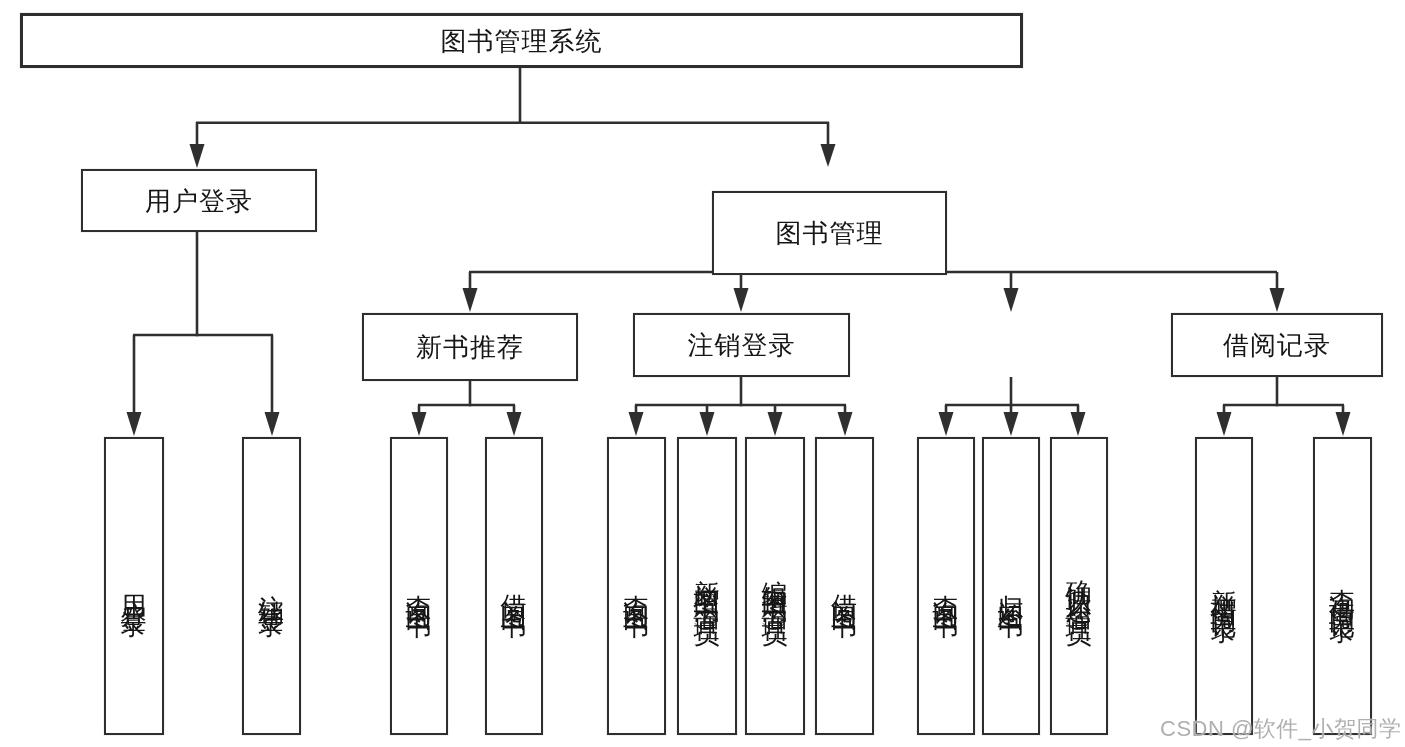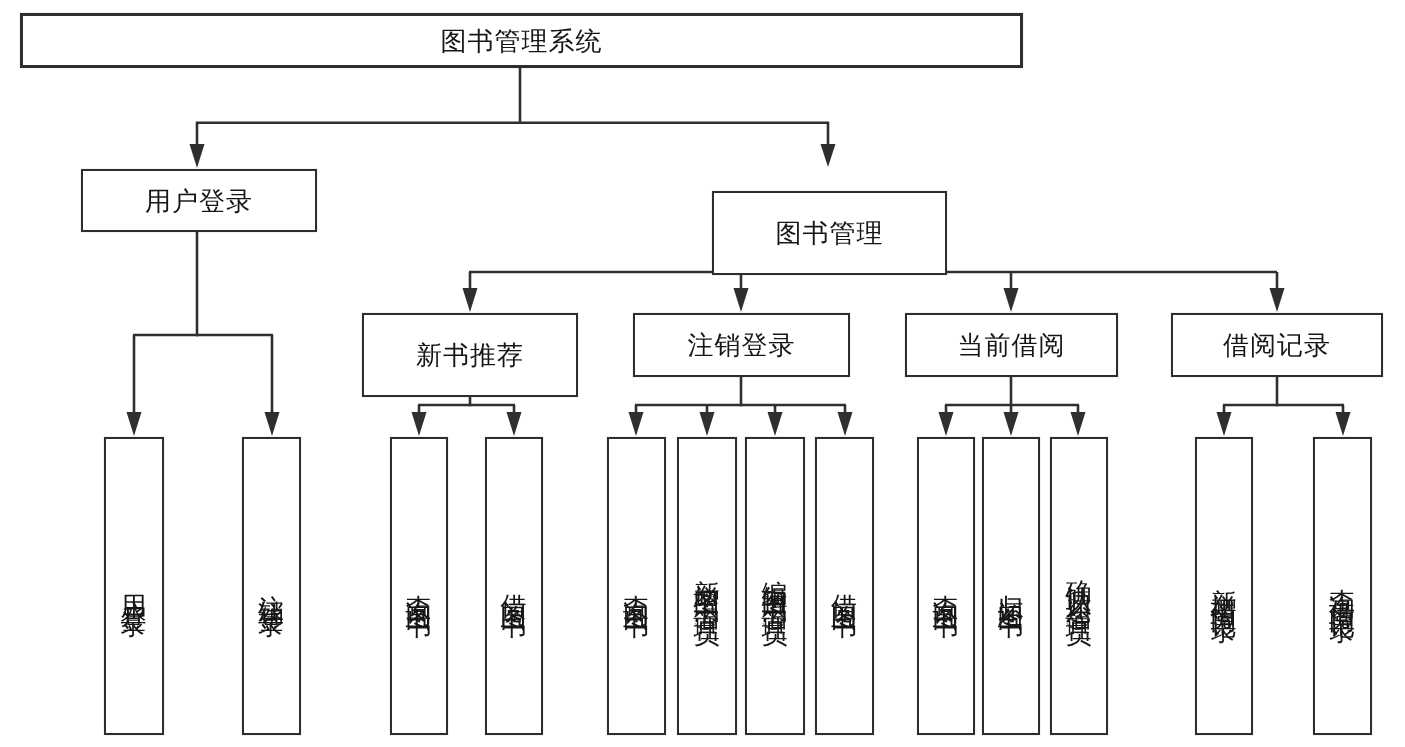--- a/index.html
+++ b/index.html
@@ -135,37 +135,37 @@
       <polygon points="1216.5,412 1231.5,412 1224,436"></polygon>
       <polygon points="1335.5,412 1350.5,412 1343,436"></polygon>
     </g>
   </svg>
 
   <div class="box h" style="left:20px; top:13px; width:1003px; height:55px; border-width:3px;">图书管理系统</div>
 
   <div class="box h" style="left:81px; top:169px; width:236px; height:63px;">用户登录</div>
   <div class="box h" style="left:712px; top:168px; width:235px; height:84px;margin-top:23px;">图书管理</div>
 
-  <div class="box h" style="left:362px; top:313px; width:216px; height:84px;">新书推荐</div>
+  <div class="box h" style="left:362px; top:313px; width:216px; height:68px;">新书推荐</div>
   <div class="box h" style="left:633px; top:313px; width:217px; height:64px;">注销登录</div>
-  <div class="box h" style="left:905px; top:313px; width:213px; height:64px;">当前借阅</div>
   <div class="box h" style="left:1171px; top:313px; width:212px; height:64px;text-align:center;">借阅记录</div>
 
   <div class="box v" style="left:104px; width:60px;">用户登录</div>
   <div class="box v" style="left:242px; width:59px;">注销登录</div>
 
   <div class="box v" style="left:390px; width:58px;">查询图书</div>
   <div class="box v" style="left:485px; width:58px;">借阅图书</div>
 
   <div class="box v" style="left:607px; width:59px;">查询图书</div>
   <div class="box v" style="left:677px; width:60px;">新增图书（管理员）</div>
   <div class="box v" style="left:745px; width:60px;">编辑图书（管理员）</div>
   <div class="box v" style="left:815px; width:59px;">借阅图书</div>
 
   <div class="box v" style="left:917px; width:58px;">查询图书</div>
   <div class="box v" style="left:982px; width:58px;">归还图书</div>
   <div class="box v" style="left:1050px; width:58px;">确认归还（管理员）</div>
 
   <div class="box v" style="left:1195px; width:58px;">新增借阅记录</div>
   <div class="box v" style="left:1313px; width:59px;">查询借阅记录</div>
 
+  <div class="watermark">CSDN @软件_小贺同学</div>
 
 </div>
 
 </body></html>

